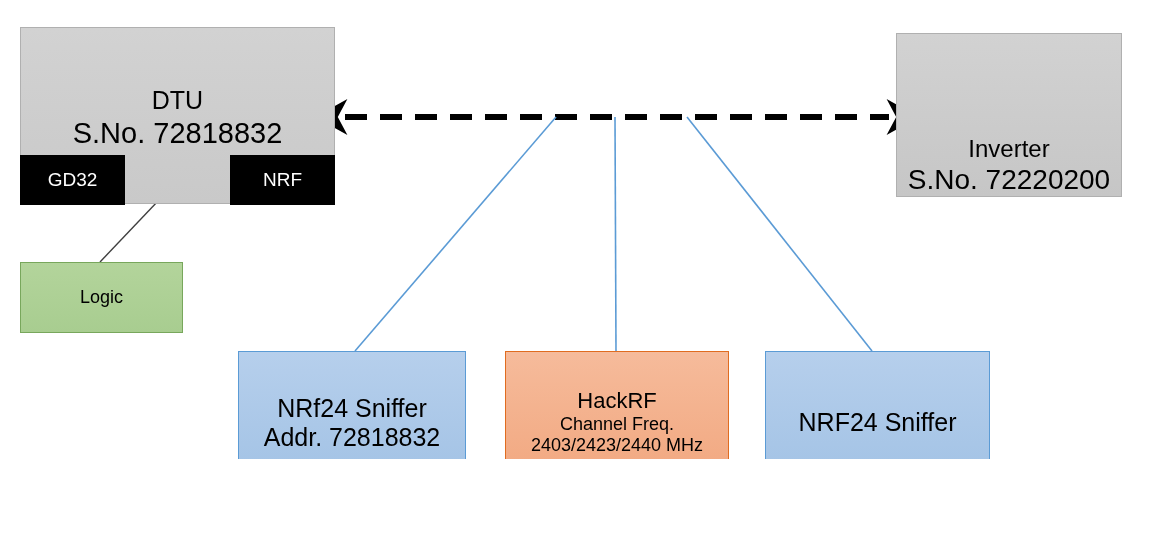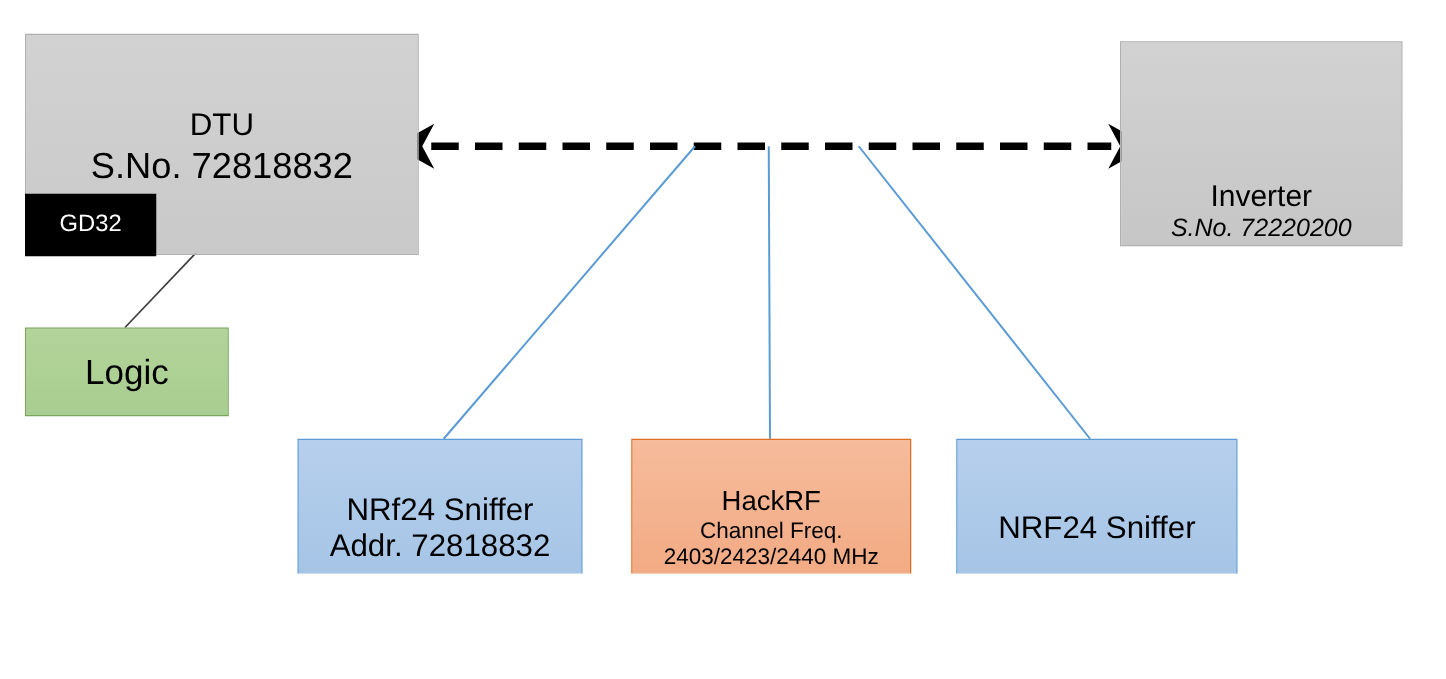--- a/index.html
+++ b/index.html
@@ -64,31 +64,31 @@
     left: 896px;
     top: 33px;
     width: 226px;
     height: 164px;
     background: linear-gradient(180deg, #d2d2d2 0%, #c6c6c6 100%);
     border: 1px solid #b0b0b0;
     justify-content: flex-end;
     padding-top: 45px;
   }
   #inverter-node .line1 { font-size: 24px; }
-  #inverter-node .line2 { font-size: 20px; font-style: italic; }
+  #inverter-node .line2 { font-size: 28px; }
 
   
   #logic-node {
     left: 20px;
     top: 262px;
     width: 163px;
     height: 71px;
     background: linear-gradient(180deg, #b3d49b 0%, #a8cd90 100%);
     border: 1px solid #78a75c;
-    font-size: 28px;
+    font-size: 18px;
   }
 
   
   .sniffer {
     background: linear-gradient(180deg, #b6cfec 0%, #9dbfe3 100%);
     border: 1px solid #5b9bd5;
   }
   #sniffer-left-node  { left: 238px; top: 351px; width: 228px; height: 166px; padding-bottom: 22px; }
   #sniffer-right-node { left: 765px; top: 351px; width: 225px; height: 166px; padding-bottom: 22px; }
   .sniffer .line1, .sniffer .line2 { font-size: 25px; }
@@ -150,20 +150,23 @@
 
   <div class="node" id="dtu-node">
     <div class="line1">DTU</div>
     <div class="line2">S.No. 72818832</div>
   </div>
 
   <div class="chip" id="gd32-node">
     <span>GD32</span>
   </div>
 
+  <div class="chip" id="nrf-node">
+    <span>NRF</span>
+  </div>
 
   <div class="node" id="inverter-node">
     <div class="line1">Inverter</div>
     <div class="line2">S.No. 72220200</div>
   </div>
 
   <div class="node" id="logic-node">
     <div>Logic</div>
   </div>
 

